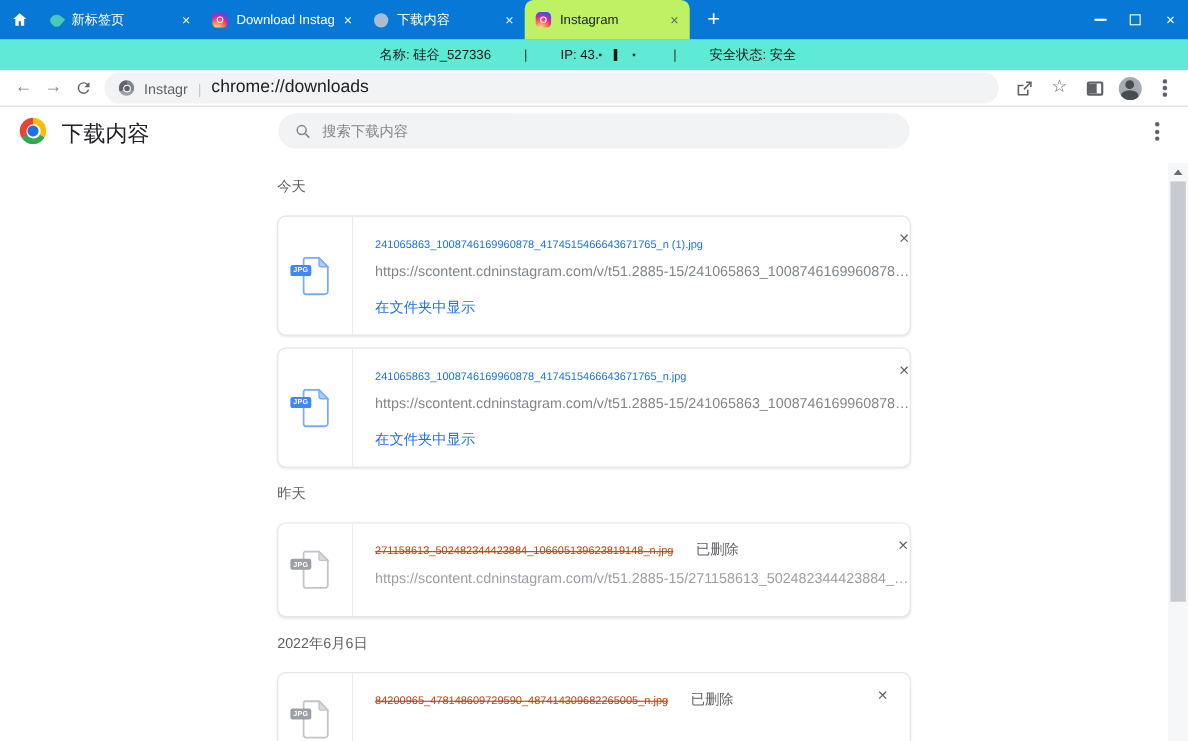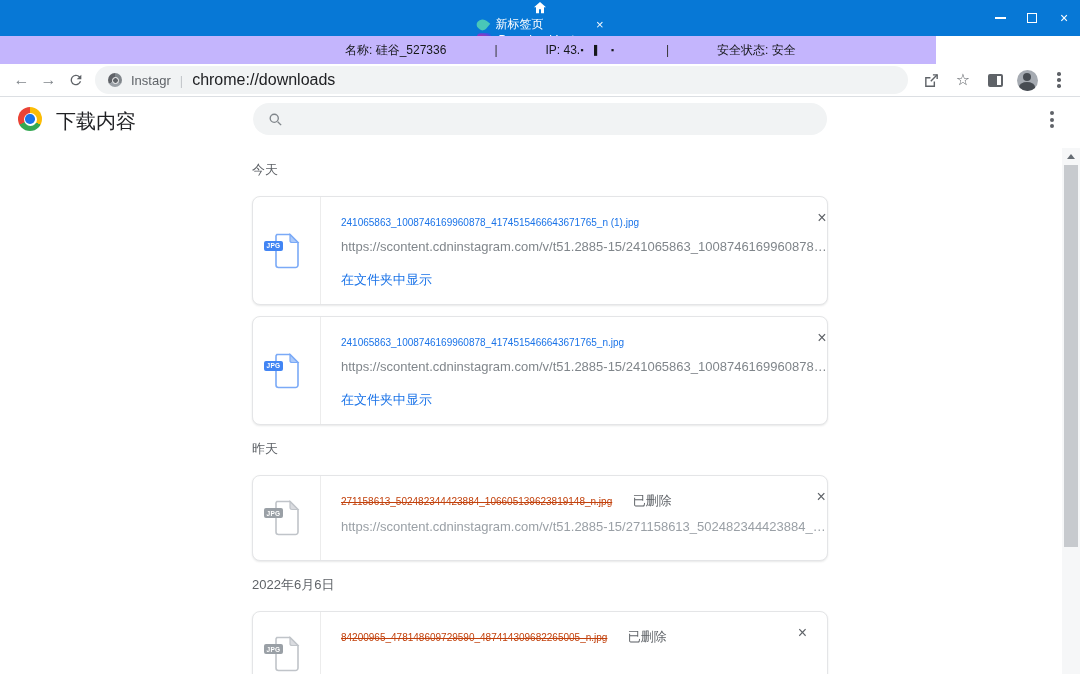--- a/index.html
+++ b/index.html
@@ -3,42 +3,42 @@
 <meta charset="utf-8">
 <style>
   * { margin:0; padding:0; box-sizing:border-box; }
   html,body { width:1080px; height:674px; }
   body {
     position:relative; overflow:hidden; background:#fff;
     font-family:"Liberation Sans","DejaVu Sans",sans-serif; color:#202124;
   }
 
   
-  .tabbar { position:absolute; top:0; left:0; width:1080px; height:36px; background:#0778d6; display:flex; align-items:center;flex-direction:column; }
+  .tabbar { position:absolute; top:0; left:0; width:1080px; height:36px; background:#0778d6; display:flex; align-items:center; }
   .home-btn { width:36px; height:36px; display:flex; align-items:center; justify-content:center; cursor:pointer; }
   .tab { width:147px; height:36px; display:flex; align-items:center; gap:8px; padding:0 10px; color:#fff; font-size:12px; cursor:pointer; }
   .tab.active { width:150px; background:#bef264; border-radius:8px 8px 0 0; color:#202124; }
   .tab-label { flex:1; white-space:nowrap; overflow:hidden; text-overflow:clip; }
   .tab-close { font-size:13px; line-height:1; opacity:.95; cursor:pointer; }
   .tab.active .tab-close { color:#5f6368; }
   .newtab-btn { color:#fff; font-size:20px; font-weight:400; margin-left:16px; cursor:pointer; line-height:1; }
   .win-controls { position:absolute; right:0; top:0; height:36px; display:flex; }
   .win-btn { width:32px; height:36px; display:flex; align-items:center; justify-content:center; color:#fff; cursor:pointer; font-size:14px; }
   .min-glyph { display:block; width:11px; height:2px; background:#fff; }
   .max-glyph { display:block; width:10px; height:10px; border:1.5px solid #fff; }
 
   
   .fav { flex-shrink:0; }
   .fav.swoosh { width:11px; height:11px; background:#49c7b8; border-radius:85% 0 60% 60%; transform:rotate(40deg); }
   .fav.ig { width:14px; height:14px; border-radius:4px; background:radial-gradient(circle at 30% 110%, #fdf497 0%, #fd5949 45%, #d6249f 60%, #285aeb 90%); display:flex; align-items:center; justify-content:center; }
   .fav.ig i { display:block; width:6px; height:6px; border:1.5px solid #fff; border-radius:50%; }
   .fav.gray { width:13px; height:13px; border-radius:50%; background:#c3cad1; opacity:.85; }
 
   
-  .infobar { position:absolute; top:36px; left:0; width:936px; height:28px; background:#c4b5fd; display:flex; align-items:center; padding-left:345px; gap:48px; font-size:12px; color:#16181a; }
+  .infobar { position:absolute; top:36px; left:0; width:1080px; height:28px; background:#5eead4; display:flex; align-items:center; padding-left:345px; gap:30px; font-size:12px; color:#16181a; }
   .infobar .sep { color:#333; }
   .mask { letter-spacing:4px; font-size:9px; vertical-align:1px; }
 
   
   .navbar { position:absolute; top:64px; left:0; width:1080px; height:33px; background:#fff; border-bottom:1px solid #dcdfe3; display:flex; align-items:center; padding:0 8px; }
   .nav-btn { width:27px; height:27px; display:flex; align-items:center; justify-content:center; font-size:16px; color:#80868b; cursor:pointer; border-radius:50%; }
   .omnibox { flex:1; height:28px; background:#f1f3f4; border-radius:14px; margin:0 10px 0 6px; display:flex; align-items:center; padding:0 13px; gap:9px; cursor:text; }
   .chrome-mini { width:14px; height:14px; border-radius:50%; background:conic-gradient(from -120deg,#606368 0 120deg,#80868b 120deg 240deg,#9aa0a6 240deg 360deg); display:flex; align-items:center; justify-content:center; flex-shrink:0; }
   .chrome-mini i { display:block; width:7px; height:7px; background:#5f6368; border:1.5px solid #fff; border-radius:50%; }
   .site { color:#5f6368; font-size:13px; }
@@ -210,20 +210,21 @@
     </span>
   </span>
 <div class="page-title">下载内容</div>
 <div class="search-pill">
   <svg width="15" height="15" viewBox="0 0 24 24">
       <g fill="none" stroke="#80868b" stroke-width="2.2">
         <circle cx="10" cy="10" r="6.5"></circle>
         <path d="M15.5 15.5L21 21"></path>
       </g>
     </svg>
+  <input type="text" placeholder="搜索下载内容" style="">
 </div>
 <div class="kebab page-kebab">
     <i></i>
     <i></i>
     <i></i>
   </div>
 
 <div class="list">
 
   <div class="section">

